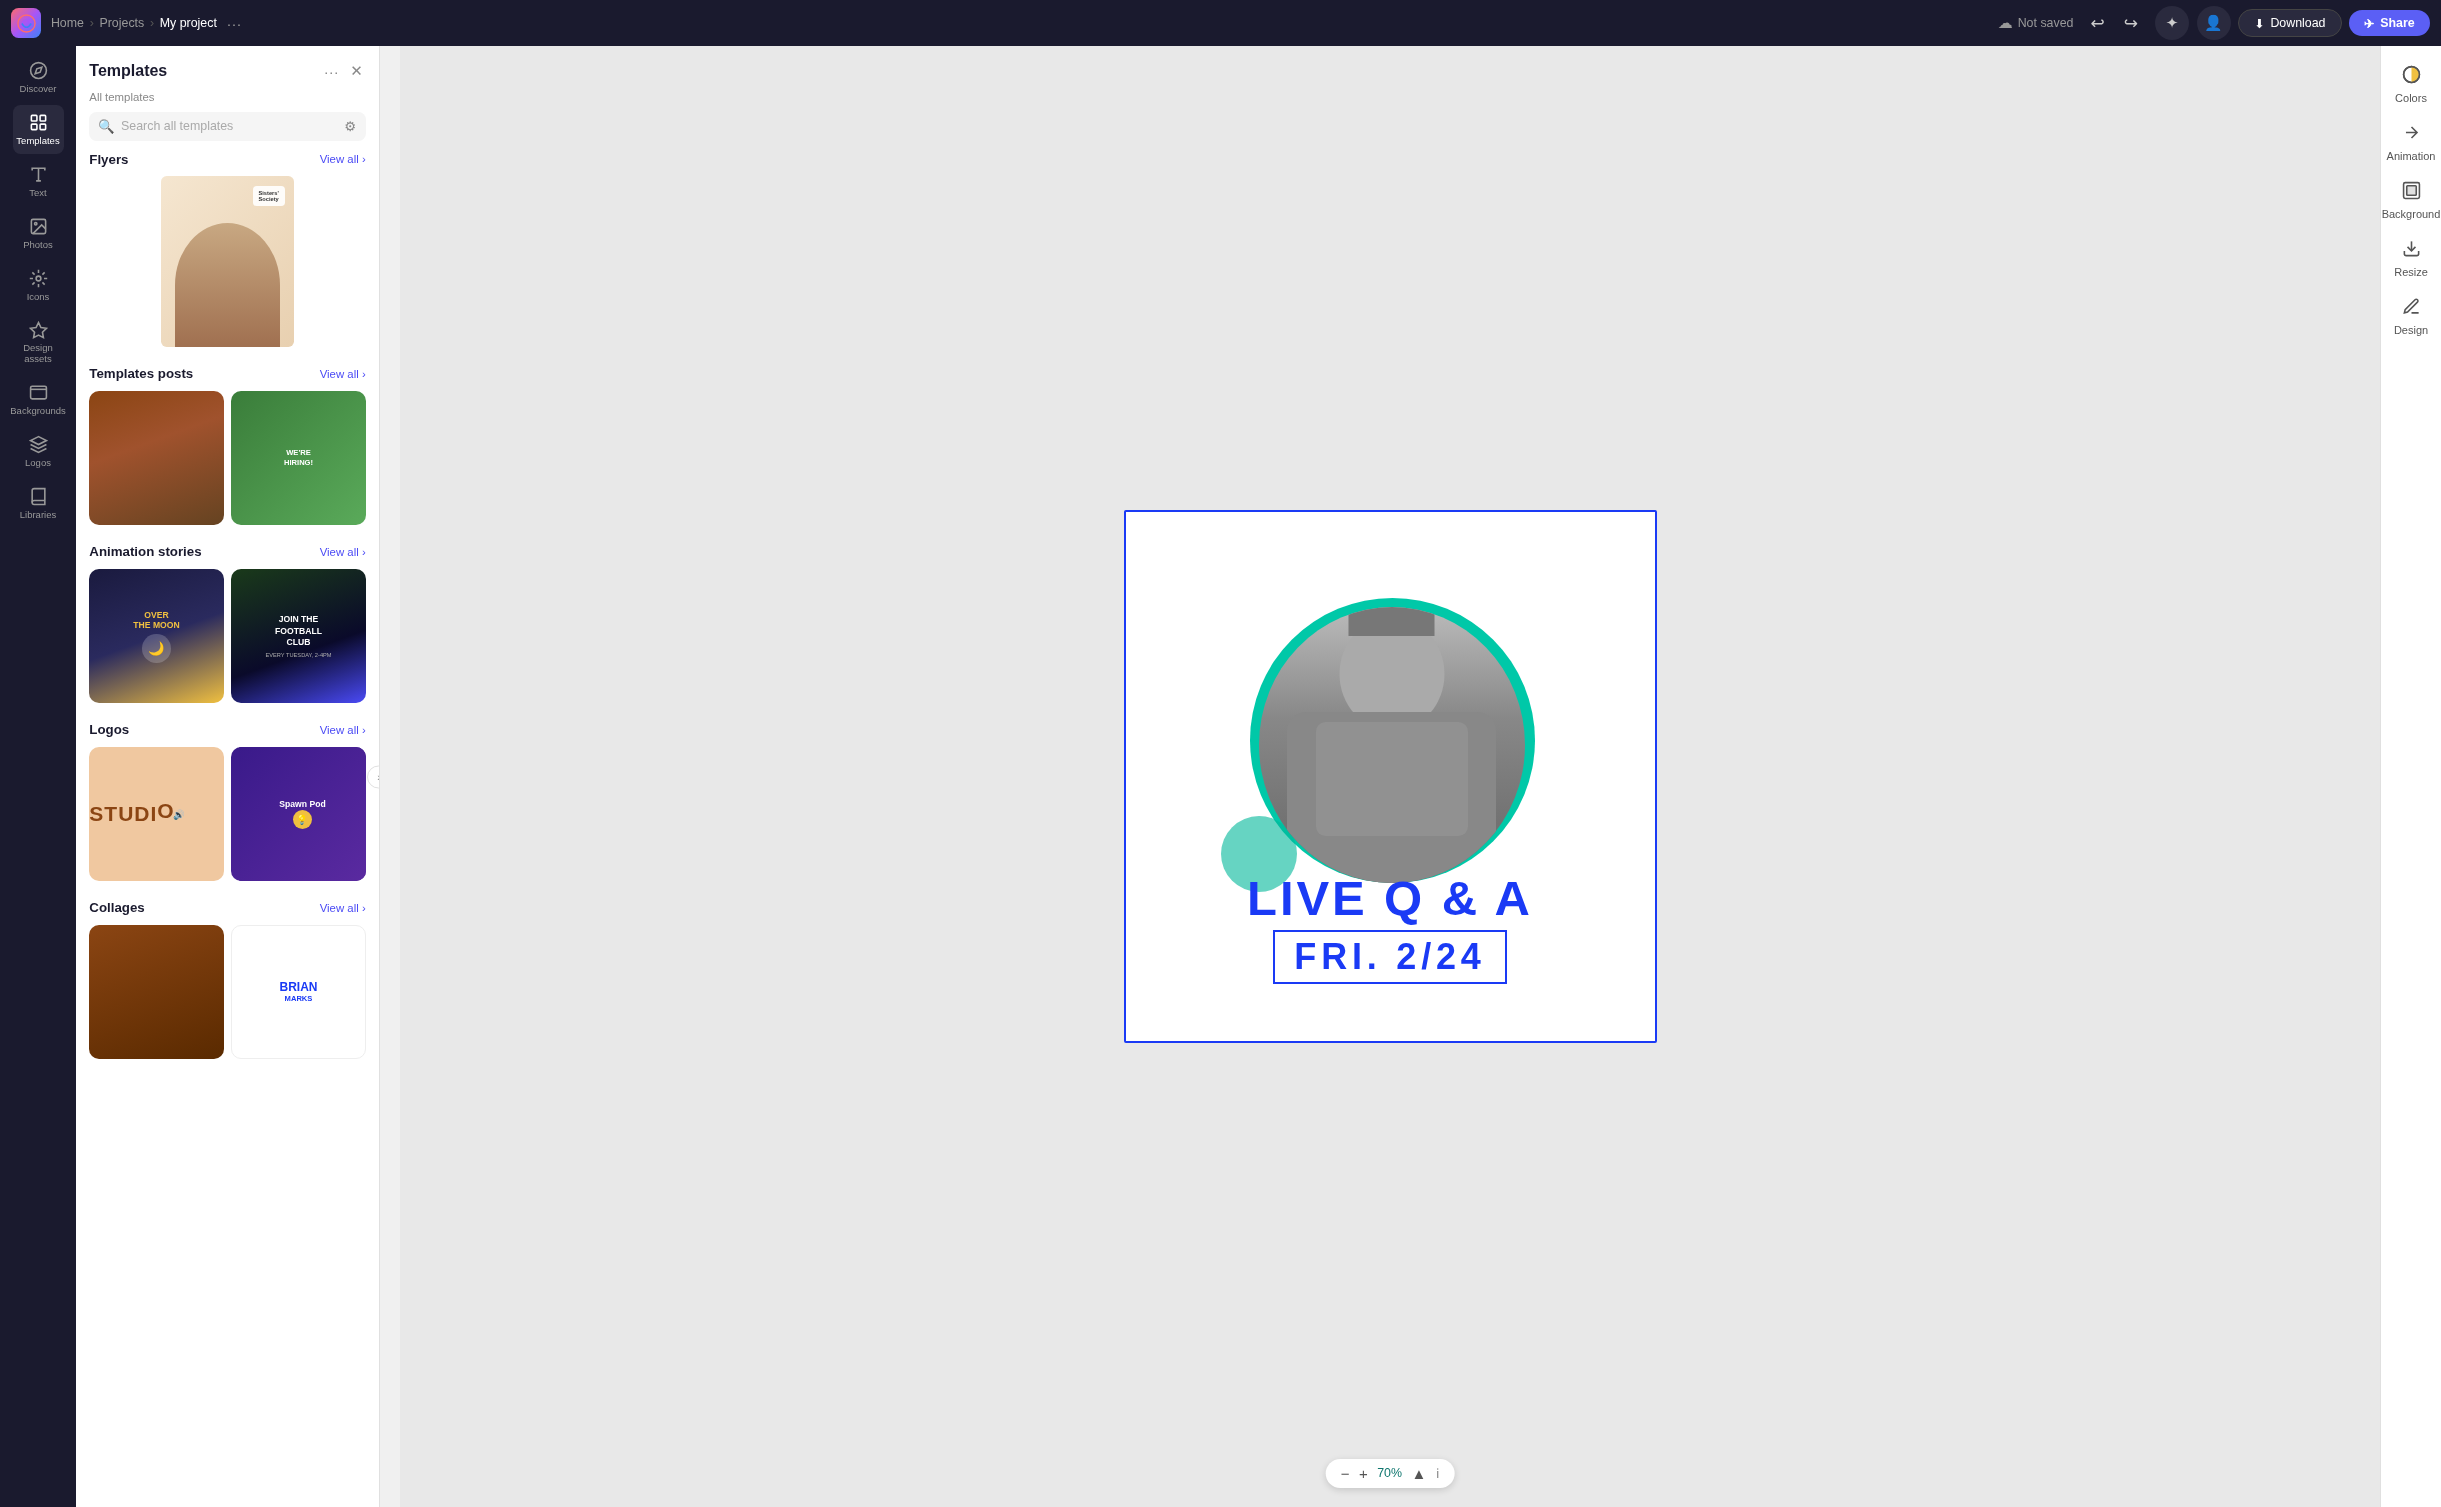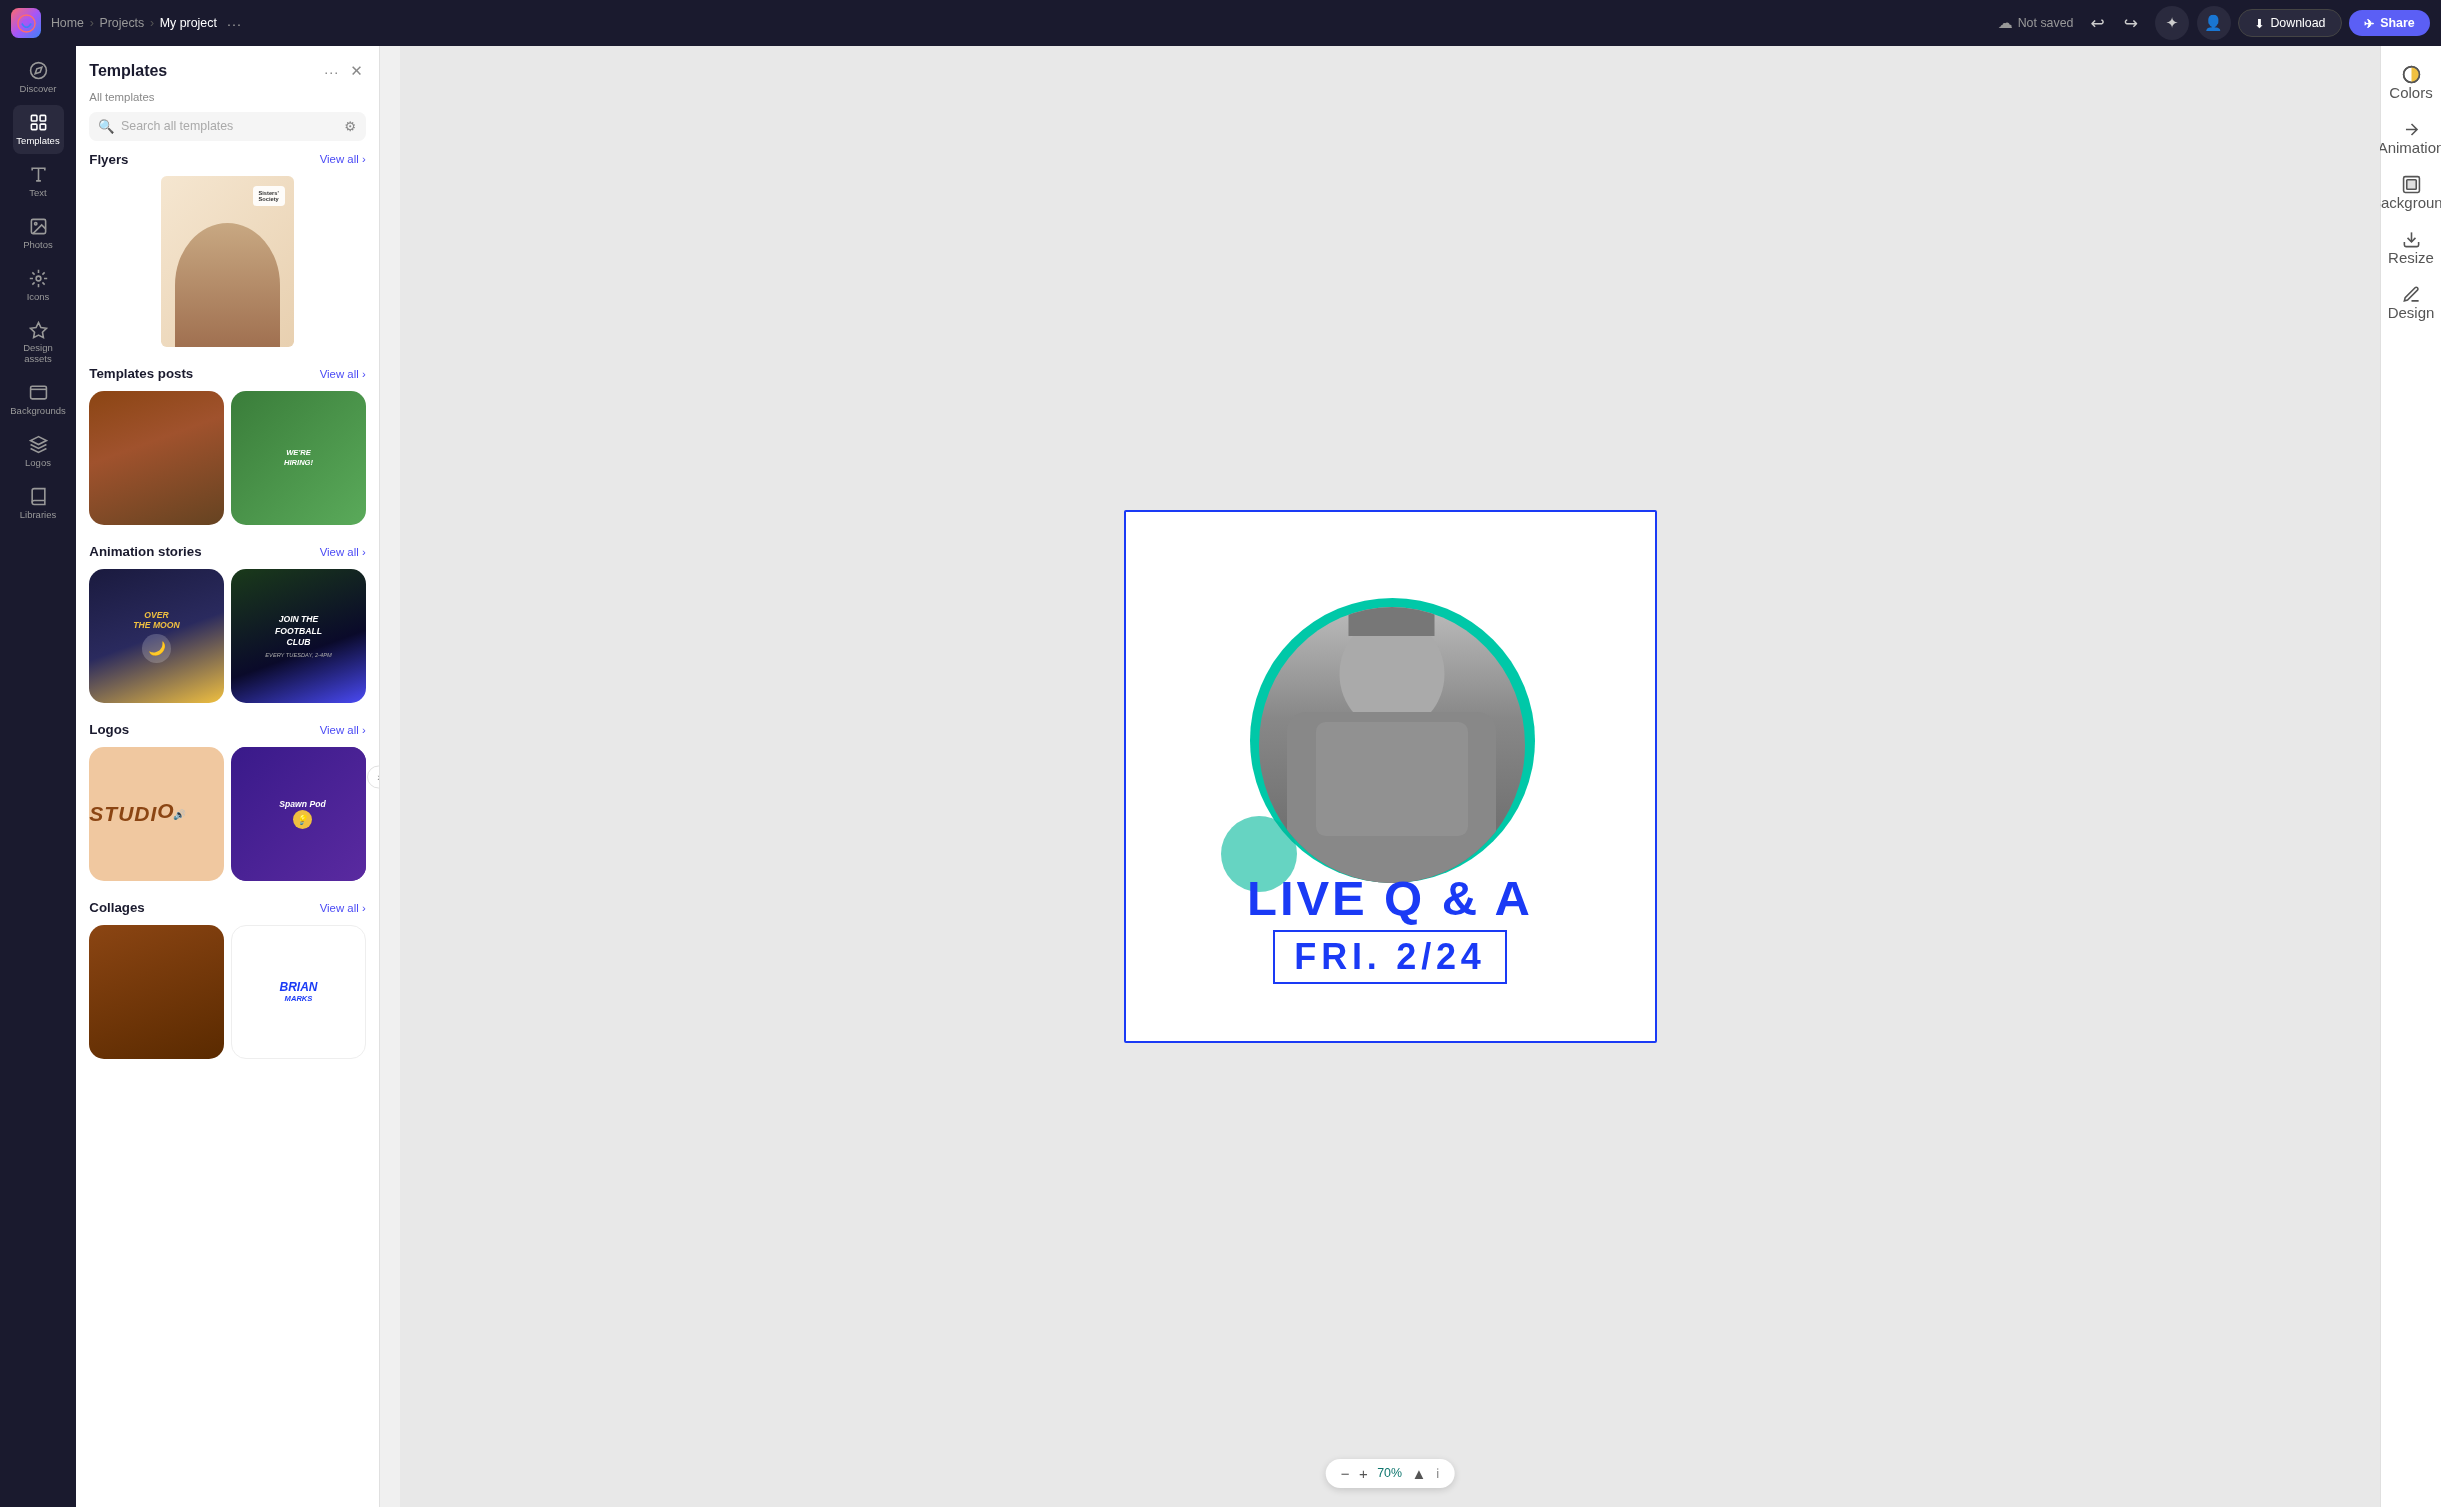--- a/index.html
+++ b/index.html
@@ -124,24 +124,23 @@
       display: flex; align-items: center; justify-content: space-between;
       margin-bottom: 9.5px;
     }
     .section-title { font-size: 13.3px; font-weight: 700; color: #1a1a2e; }
     .view-all { font-size: 11.4px; color: #4a4af5; text-decoration: none; cursor: pointer; background: none; border: none; }
 
     .flyers-grid { display: flex; justify-content: center; }
 
     .grid-2 { display: grid; grid-template-columns: 1fr 1fr; gap: 7.6px; }
     .grid-item {
-      border-radius: 15px; overflow: hidden;
+      border-radius: 10px; overflow: hidden;
       aspect-ratio: 1;
       cursor: pointer;
-      font-style: italic;
     }
 
     
     .insta-item-1 { background: linear-gradient(160deg, #8B4513 0%, #A0522D 40%, #654321 100%); }
     .insta-item-2 { background: linear-gradient(135deg, #3a7d3a 0%, #5aaa5a 100%); }
 
     
     .story-item-1 { background: linear-gradient(160deg, #1a1a3e 0%, #2a2a5e 50%, #f0c040 100%); }
     .story-item-2 { background: linear-gradient(160deg, #1a3a1a 0%, #0a0a2a 60%, #4a4af5 100%); }
 
@@ -268,21 +267,21 @@
       flex-direction: column;
       align-items: center;
       padding: 11.4px 0;
       gap: 3.8px;
       flex-shrink: 0;
       border-left: 1px solid #e0e0e0;
     }
     .right-panel-item {
       display: flex; flex-direction: column; align-items: center;
       padding: 7.6px 5.7px; border-radius: 7.6px; cursor: pointer;
-      color: #555; font-size: 15px; gap: 0; width: 55px;
+      color: #555; font-size: 11px; gap: 8px; width: 55px;
       text-align: center;
     }
     .right-panel-item svg { width: 19px; height: 19px; }
 
     
     .panel-toggle {
       position: absolute;
       right: -11.4px;
       top: 50%;
       transform: translateY(-50%);

